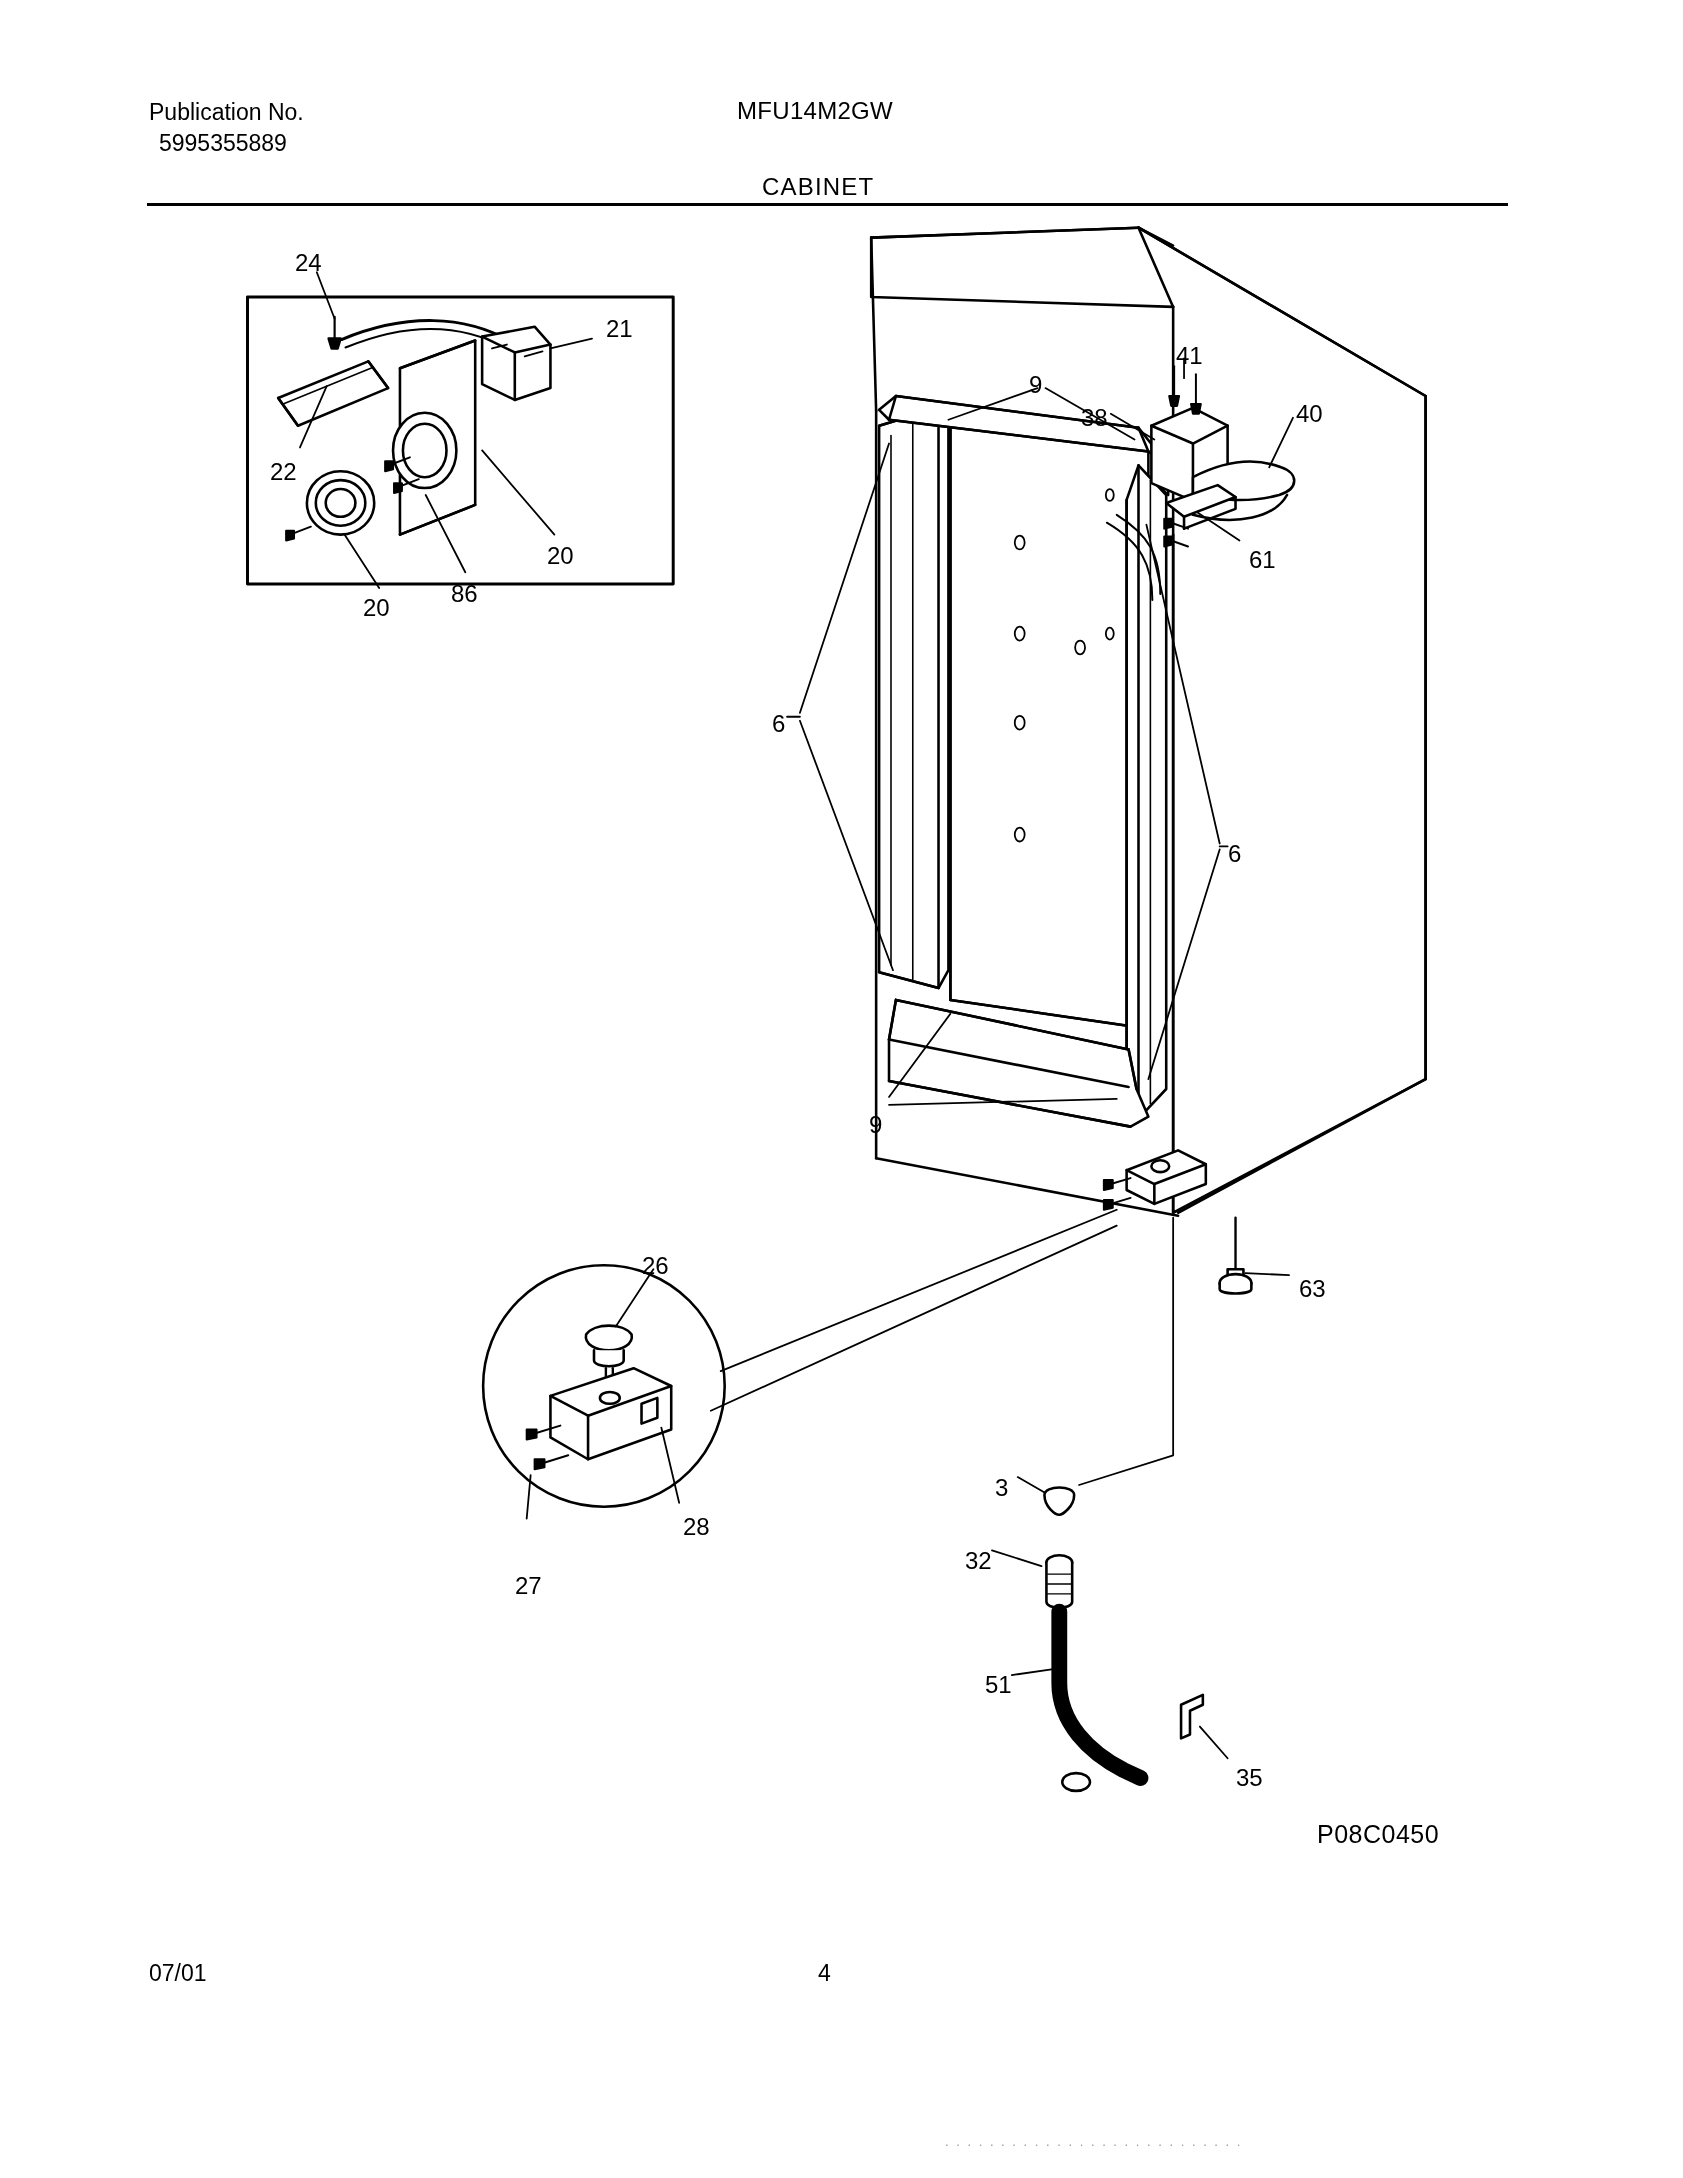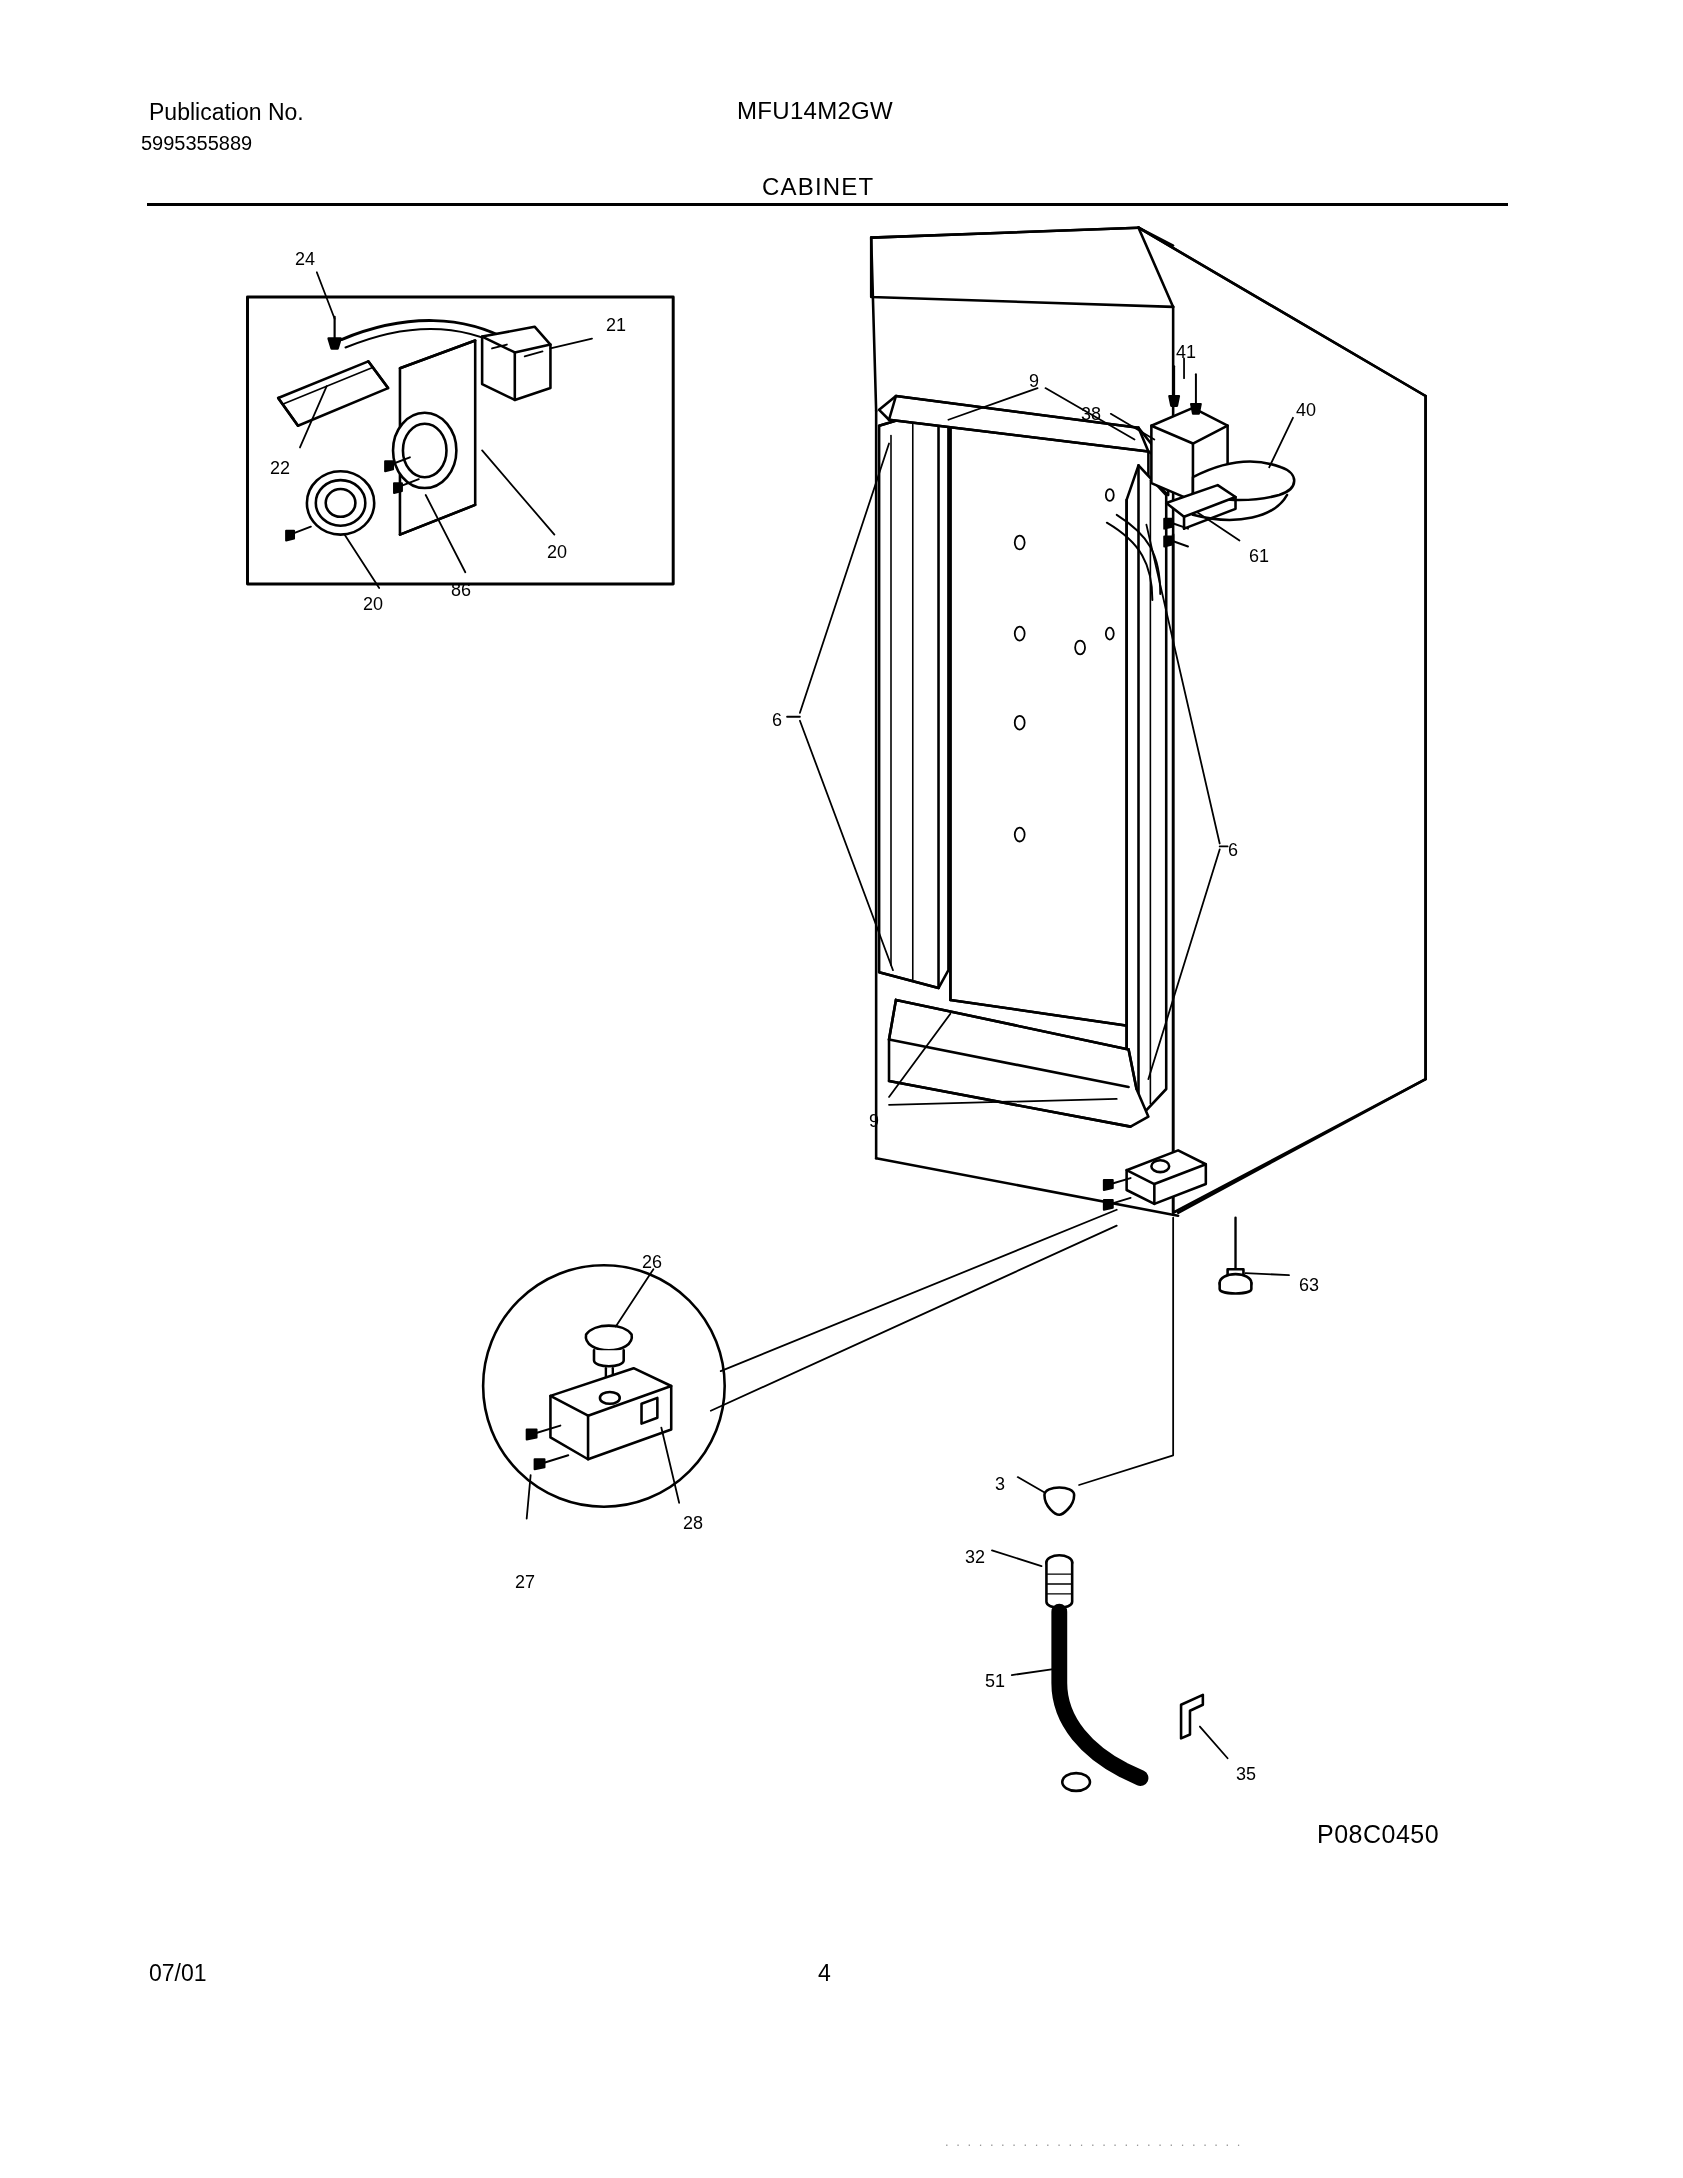--- a/index.html
+++ b/index.html
@@ -27,23 +27,23 @@
     position: absolute;
     left: 149px;
     top: 97px;
     font-size: 23px;
     line-height: 31px;
     white-space: pre;
     text-align: right;
   }
   .pub-number {
     position: absolute;
-    left: 141px;
+    left: 159px;
     top: 128px;
-    font-size: 20px;
+    font-size: 23px;
     line-height: 31px;
   }
   .model-number {
     position: absolute;
     left: 737px;
     top: 97px;
     font-size: 24px;
     letter-spacing: 0.3px;
   }
   .section-title {
@@ -98,21 +98,21 @@
   
   .drawing {
     position: absolute;
     left: 0;
     top: 0;
     width: 1683px;
     height: 2178px;
   }
   .callout {
     position: absolute;
-    font-size: 18px;
+    font-size: 24px;
     font-family: "Liberation Sans", sans-serif;
     color: #000;
     white-space: nowrap;
   }
 </style>
 </head>
 <body>
 
 <div class="page">
 

